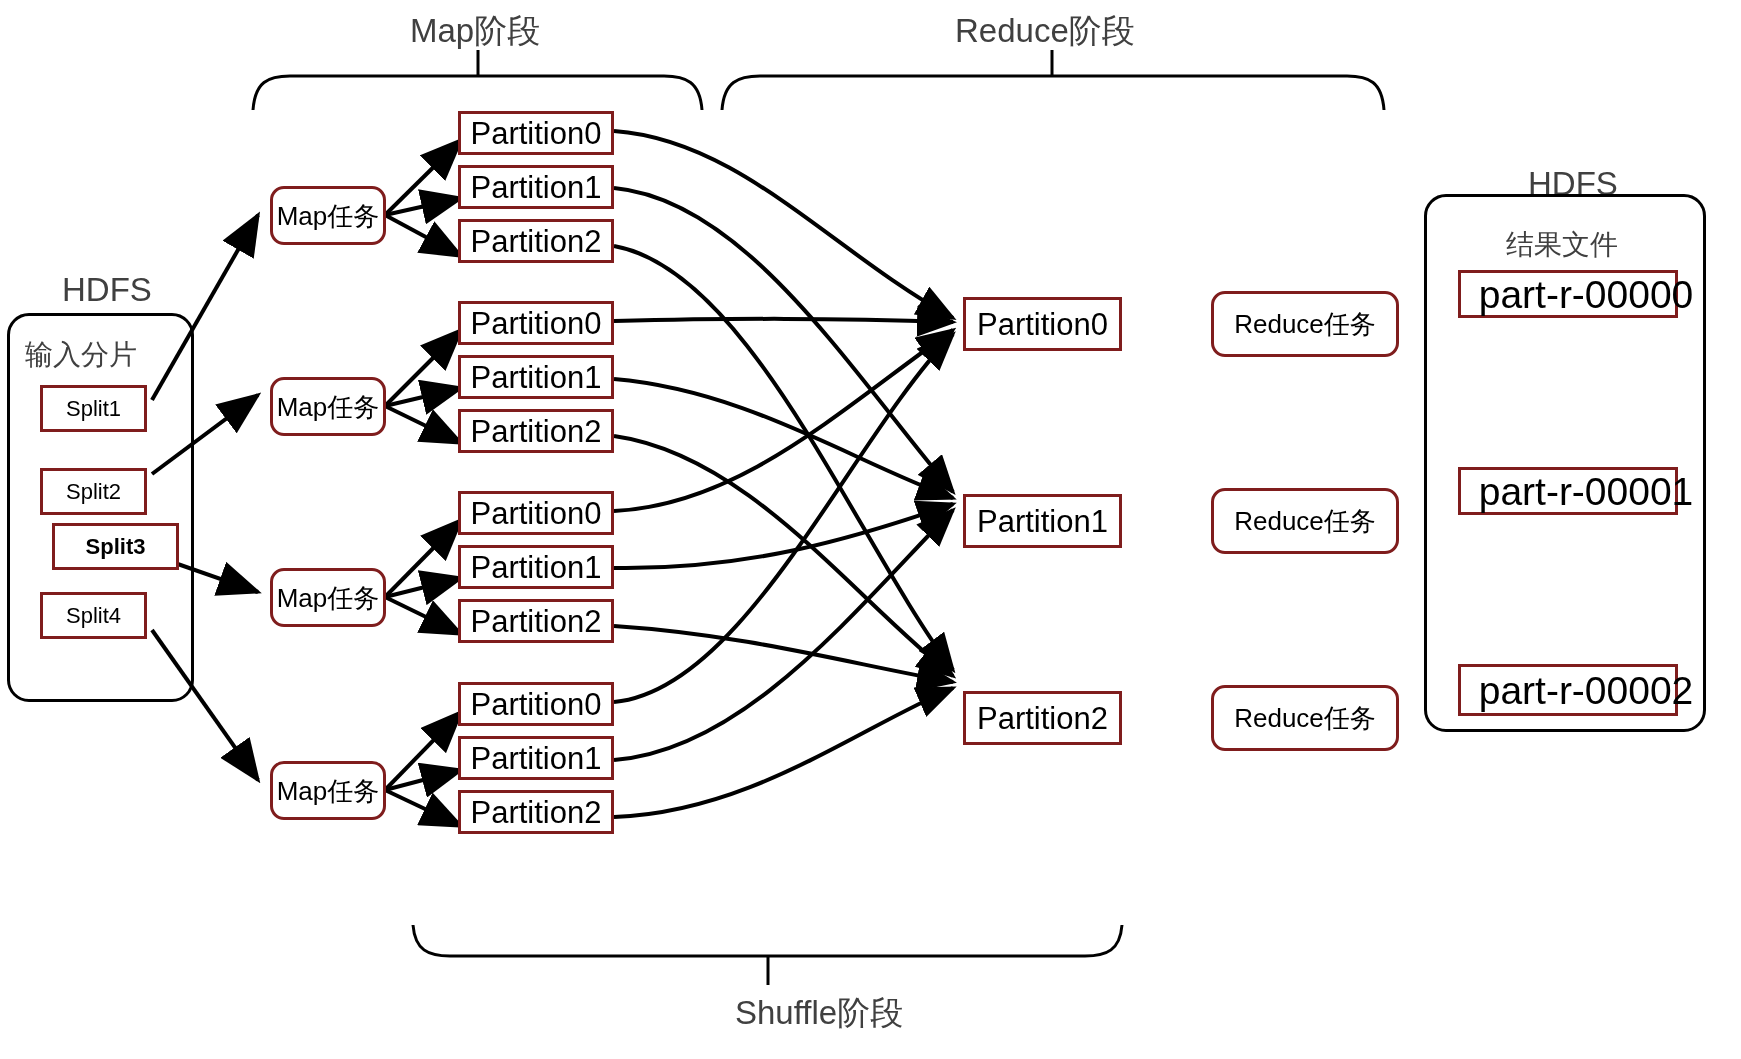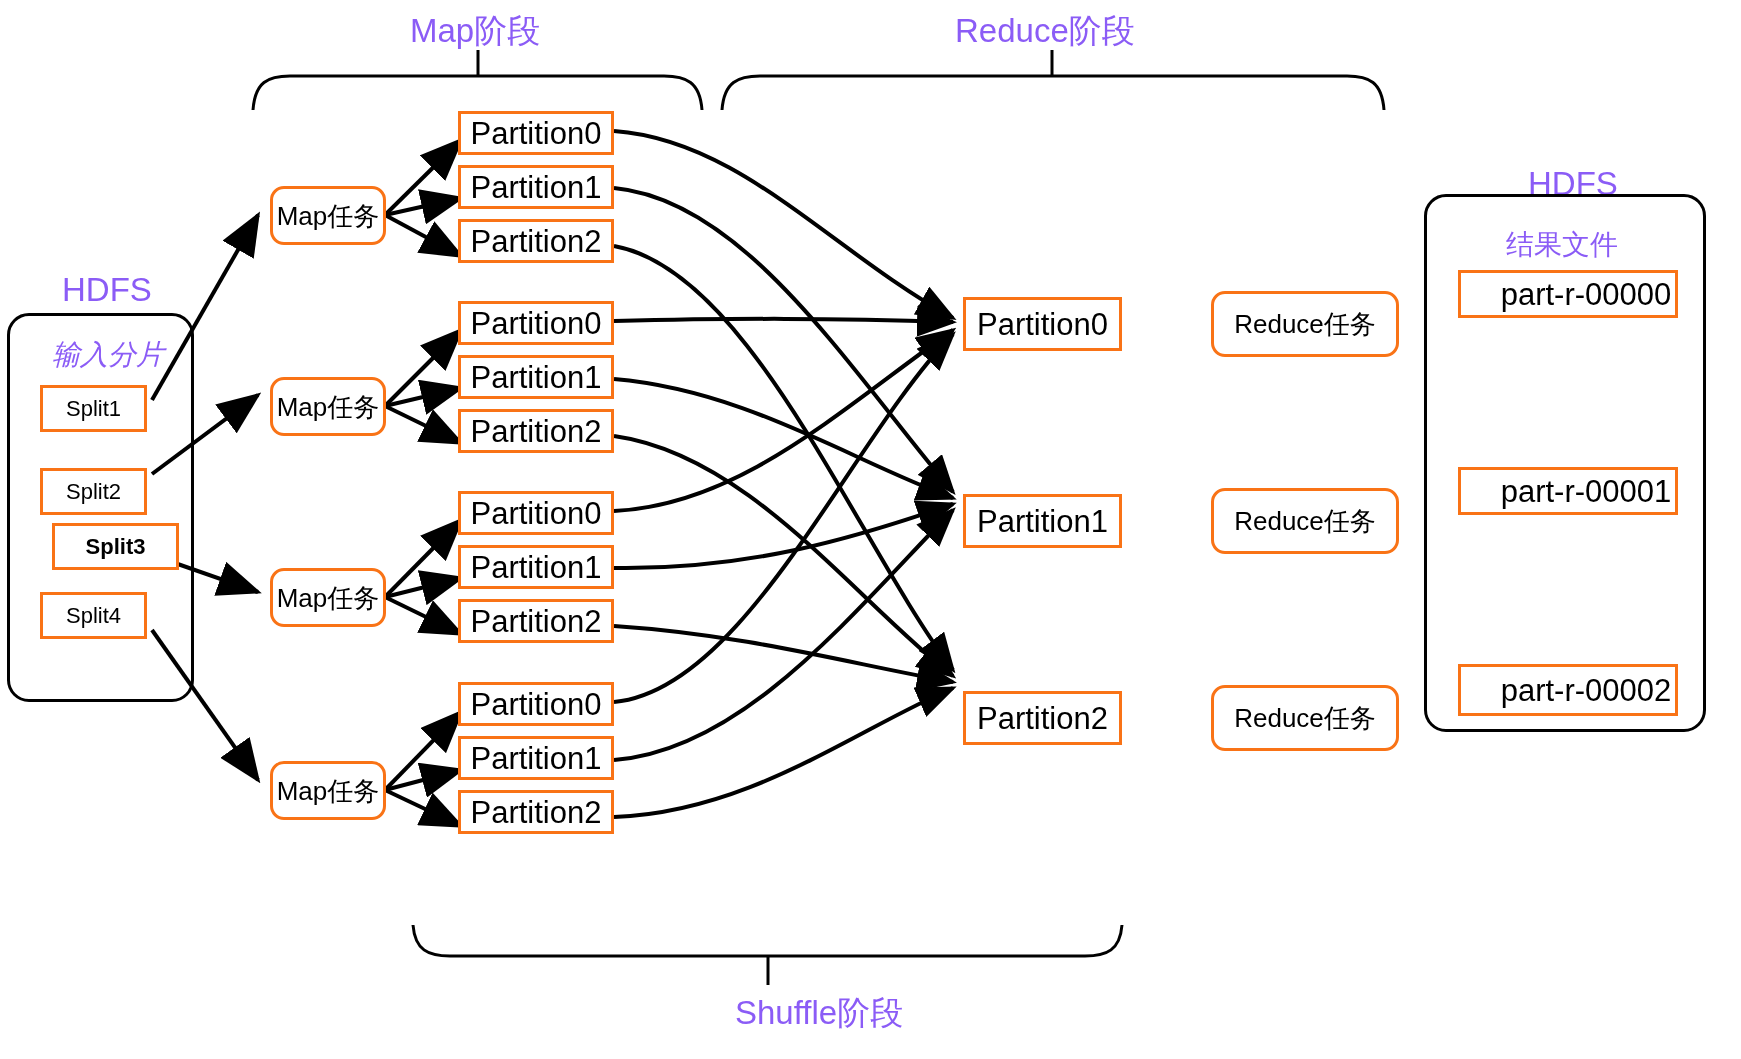--- a/index.html
+++ b/index.html
@@ -29,46 +29,46 @@
   svg.layer * { pointer-events: auto; }
 
   
   .node {
     position: absolute;
     box-sizing: border-box;
     display: flex;
     align-items: center;
     justify-content: center;
     background: #ffffff;
-    border: 3px solid #f97316;
+    border: 3px solid #7f1d1d;
     text-align: center;
     white-space: nowrap;
     line-height: 1;
   }
   .rect { border-radius: 0; }
   .round { border-radius: 14px; }
   .container {
     position: absolute;
     box-sizing: border-box;
     border: 3px solid #000000;
     border-radius: 22px;
     background: transparent;
   }
   .plain-label {
     position: absolute;
     white-space: nowrap;
     line-height: 1;
-    color: #8b5cf6;
+    color: #404040;
   }
 
   
   .t-split      { font-size: 22px; }
   .t-partition  { font-size: 31px; }
   .t-task       { font-size: 26px; }
-  .t-part       { font-size: 31px; padding-left: 36px; }
+  .t-part       { font-size: 39px; padding-left: 36px; }
   .t-hdfs       { font-size: 33px; }
   .t-sub        { font-size: 28px; }
   .t-phase      { font-size: 33px; }
 </style>
 </head>
 <body>
 
 <div id="canvas">
 
   <svg class="layer" viewBox="0 0 1741 1059" xmlns="http://www.w3.org/2000/svg">
@@ -149,21 +149,21 @@
       <line x1="1252" y1="718" x2="1318" y2="718" marker-end="url(#ah)"></line>
     </g>
   </svg>
 
   <div class="plain-label t-phase" style="left:410px; top:14px;">Map阶段</div>
   <div class="plain-label t-phase" style="left:955px; top:14px;">Reduce阶段</div>
   <div class="plain-label t-phase" style="left:735px; top:996px;">Shuffle阶段</div>
 
   <div class="plain-label t-hdfs" style="left:62px; top:273px;">HDFS</div>
   <div class="container" style="left:7px; top:313px; width:187px; height:389px;"></div>
-  <div class="plain-label t-sub" style="left:52px; top:341px;font-style:italic;">输入分片</div>
+  <div class="plain-label t-sub" style="left:25px; top:341px;">输入分片</div>
 
   <div class="node rect t-split" style="left:40px; top:385px; width:107px; height:47px;">
     <span>Split1</span>
   </div>
   <div class="node rect t-split" style="left:40px; top:468px; width:107px; height:47px;">
     <span>Split2</span>
   </div>
   <div class="node rect t-split" style="left:52px; top:523px; width:127px; height:47px;font-weight:bold;">
     <span>Split3</span>
   </div>

